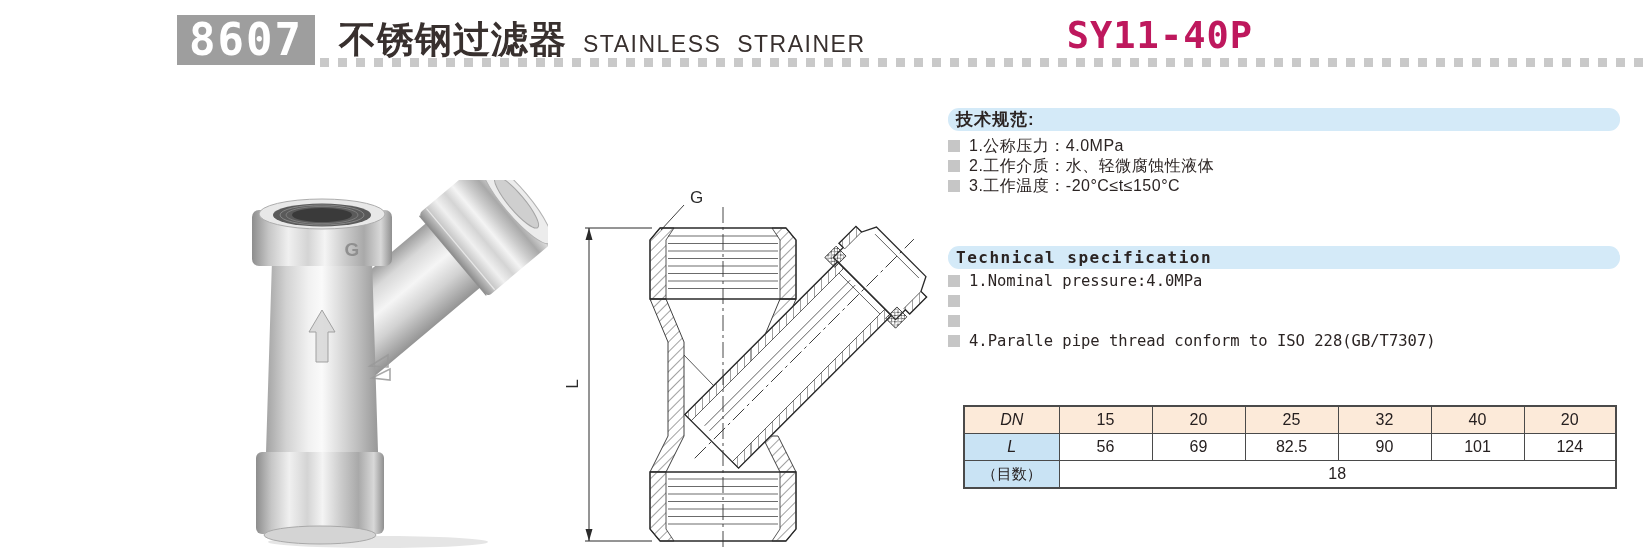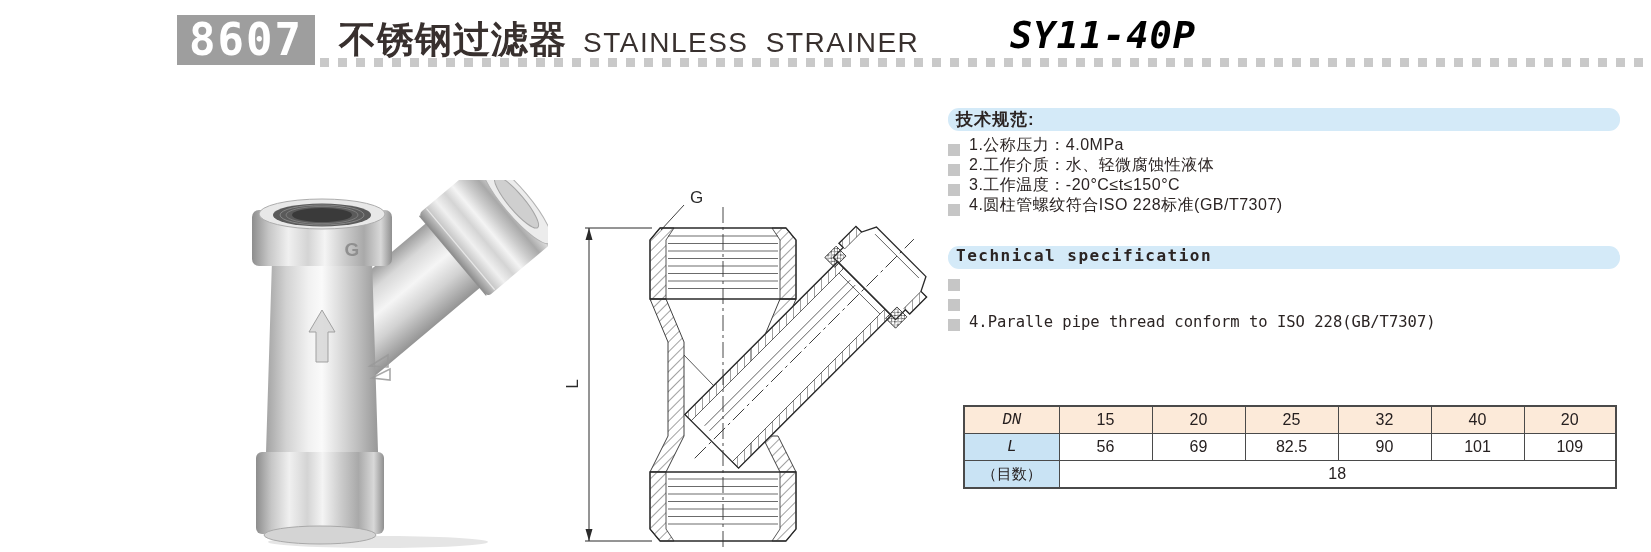--- a/index.html
+++ b/index.html
@@ -21,62 +21,62 @@
     position:absolute;left:177px;top:15px;width:138px;height:50px;
     background:var(--code-box-gray);color:#ffffff;
     font-family:"DejaVu Sans Mono",monospace;font-weight:bold;font-size:44px;
     display:flex;align-items:flex-end;justify-content:center;letter-spacing:2px;
   }
   .title-row{
     position:absolute;left:323px;top:18px;height:44px;
     display:flex;align-items:baseline;gap:16px;white-space:nowrap;margin-left:16px;
   }
   .title-cn{font-size:37px;font-weight:600;color:#38302e;letter-spacing:1px;line-height:44px;}
-  .title-en{font-size:28px;font-weight:500;color:#38302e;letter-spacing:1.5px;word-spacing:8px;}
+  .title-en{font-size:23px;font-weight:500;color:#38302e;letter-spacing:1.5px;word-spacing:8px;}
   .model{
-    position:absolute;left:953px;top:14px;width:300px;text-align:center;
+    position:absolute;left:953px;top:14px;width:300px;text-align:right;
     font-family:"DejaVu Sans Mono",monospace;font-size:37px;font-weight:600;
-    color:#000000;letter-spacing:1px;font-style:italic;
+    color:#be185d;letter-spacing:1px;
   }
   .dots{
     position:absolute;left:320px;top:58px;width:1325px;height:9px;
     background:repeating-linear-gradient(90deg,var(--dot-gray) 0 9px,transparent 9px 18px);
   }
   
   .photo-fig{position:absolute;left:228px;top:180px;width:320px;height:370px;}
   .draw-fig{position:absolute;left:540px;top:165px;width:410px;height:390px;}
   
   .band{
     position:absolute;left:948px;width:672px;height:23px;background:var(--band-blue);
-    display:flex;align-items:flex-start;padding-left:8px;box-sizing:border-box;
+    display:flex;align-items:center;padding-left:8px;box-sizing:border-box;
     font-size:17px;font-weight:600;letter-spacing:1px;border-radius:11px;
   }
   .band-cn{top:108px;}
   .band-en{top:246px;font-family:"DejaVu Sans Mono",monospace;font-weight:600;letter-spacing:1.5px;font-size:16px;padding-left:8px;}
   .spec-list{position:absolute;left:948px;margin:0;padding:0;list-style:none;}
   .spec-list-cn{top:136px;font-size:16px;letter-spacing:0.5px;}
   .spec-list-en{top:271px;font-family:"DejaVu Sans Mono",monospace;font-size:15.5px;}
-  .spec-list li{height:20px;display:flex;align-items:flex-end;white-space:nowrap;}
+  .spec-list li{height:20px;display:flex;align-items:center;white-space:nowrap;}
   .bullet{
     width:12px;height:12px;background:var(--bullet-gray);flex:0 0 12px;margin-right:9px;
   }
   
   .size-table{
     position:absolute;left:963px;top:405px;width:652px;
     border-collapse:collapse;table-layout:fixed;
     font-size:16px;color:#262020;
   }
   .size-table td,.size-table th{
     border:1.5px solid #4a4a4a;text-align:center;vertical-align:middle;
     padding:0;height:26px;font-weight:normal;
   }
   .size-table{border:2px solid #4a4a4a;}
   .row-dn td,.row-dn th{background:var(--header-cream);}
   .lbl-blue{background:var(--cell-blue);}
-  .it{font-style:italic;font-family:Liberation Mono, monospace;}
+  .it{font-style:italic;}
   .mesh-lbl{font-size:15px;}
 </style>
 </head>
 <body>
 
 <div class="page">
 
   <div class="code-box">
     <span>8607</span>
   </div>
@@ -243,30 +243,30 @@
         <span>1.公称压力：4.0MPa</span>
       </li>
     <li>
         <span class="bullet"></span>
         <span>2.工作介质：水、轻微腐蚀性液体</span>
       </li>
     <li>
         <span class="bullet"></span>
         <span>3.工作温度：-20°C≤t≤150°C</span>
       </li>
-    <li>
-        <span class="bullet"></span>
-        <span>4.圆柱管螺纹符合ISO 228标准(GB/T7307)</span>
-      </li>
   </ul>
 
   <div class="band band-en">
     <span>Technical specification</span>
   </div>
   <ul class="spec-list spec-list-en">
+    <li>
+        <span class="bullet"></span>
+        <span>1.Nominal pressure:4.0MPa</span>
+      </li>
     <li>
         <span class="bullet"></span>
       </li>
     <li>
         <span class="bullet"></span>
       </li>
     <li>
         <span class="bullet"></span>
         <span>4.Paralle pipe thread conform to ISO 228(GB/T7307)</span>
       </li>
@@ -292,21 +292,21 @@
       <td>40</td>
       <td>20</td>
     </tr>
     <tr>
       <th class="lbl-blue it">L</th>
       <td>56</td>
       <td>69</td>
       <td>82.5</td>
       <td>90</td>
       <td>101</td>
-      <td>109</td>
+      <td>124</td>
     </tr>
     <tr>
       <th class="lbl-blue mesh-lbl">（目数）</th>
       <td colspan="6">18</td>
     </tr>
   </tbody>
     </table>
 
 </div>
 

